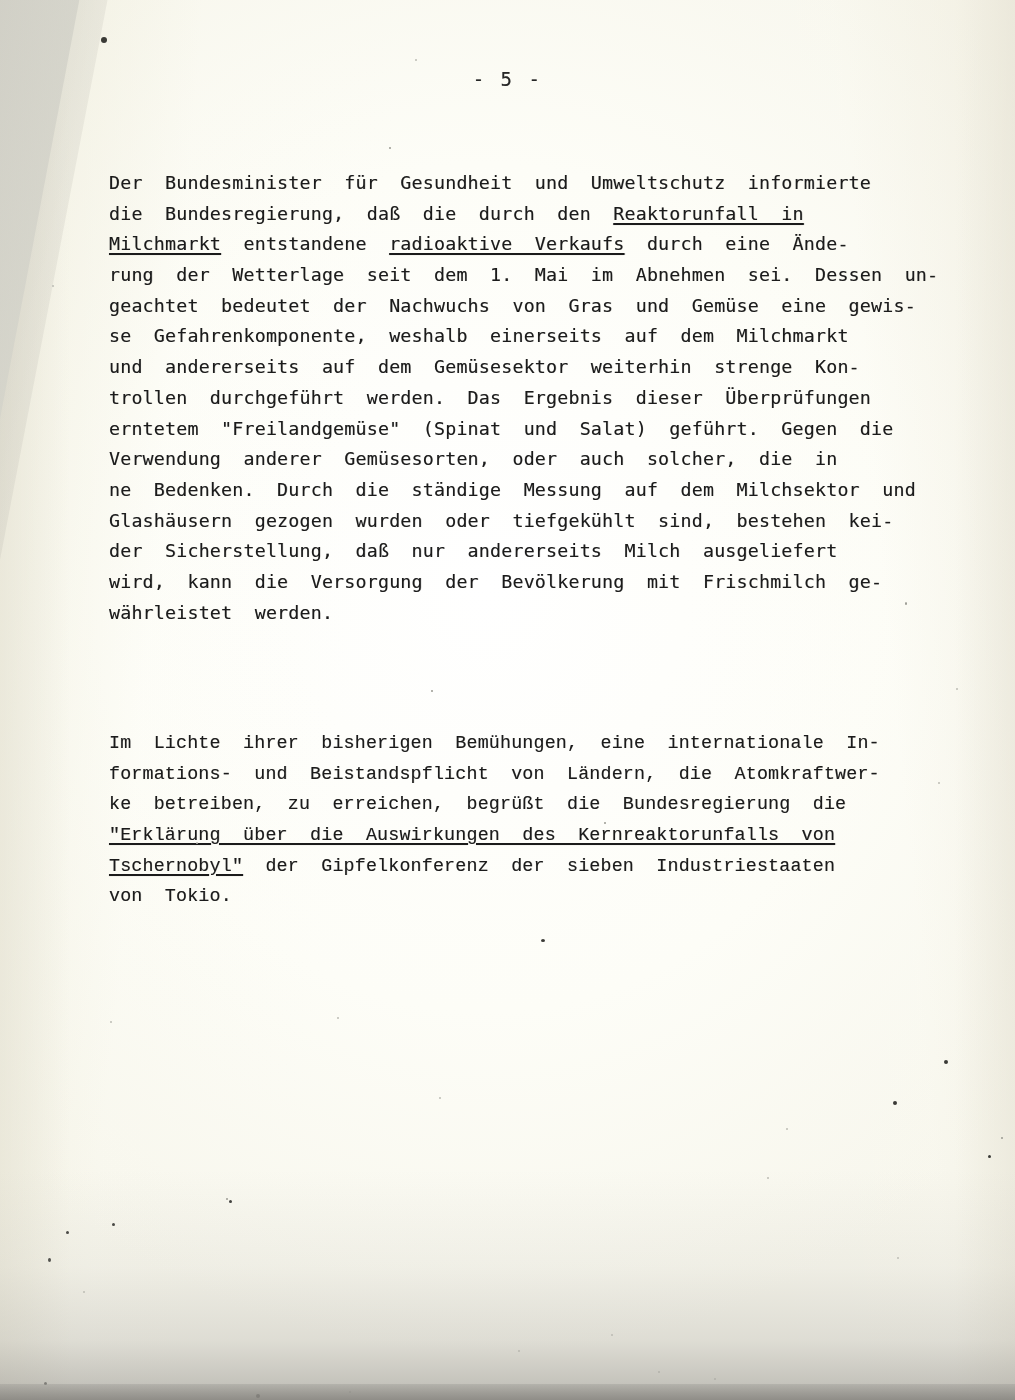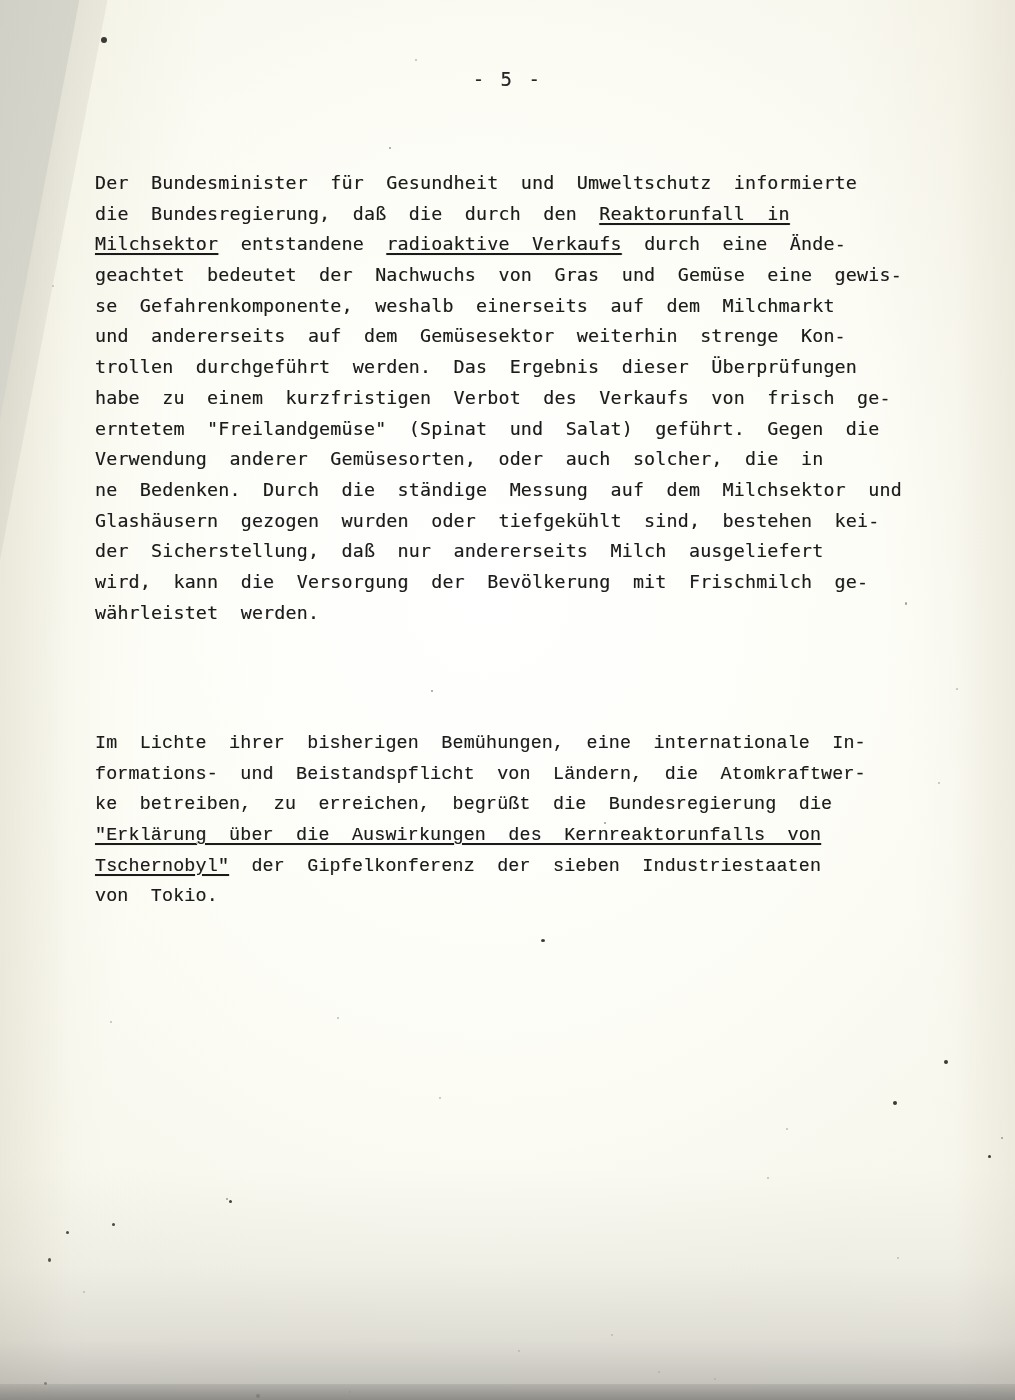--- a/index.html
+++ b/index.html
@@ -115,20 +115,21 @@
     color: #1b1b1b;
     letter-spacing: 0.2px;
   }
   #para-1 { top: 168px; }
   #para-2 { top: 728px; font-family: Liberation Mono, monospace; }
 
   .tline {
     white-space: pre;
     display: block;
     height: 30.7px;
+    margin-left: 14px;
   }
   .u { text-decoration: underline; text-underline-offset: 3px; text-decoration-thickness: 1.6px; }
 
   
   #para-1, #para-2, .page-number {
     text-shadow: 0.35px 0 0 rgba(30,30,30,0.32), -0.3px 0.3px 0 rgba(40,40,40,0.14);
   }
 
   
   .speck {
@@ -152,26 +153,26 @@
 
   <div class="corner-sheet"></div>
   <div class="corner-soft"></div>
   <div class="corner-fold-line"></div>
 
   <div class="page-number">- 5 -</div>
 
   <div class="text-block" id="para-1">
       <span class="tline"><span>Der  Bundesminister  für  Gesundheit  und  Umweltschutz  informierte</span></span>
       <span class="tline"><span>die  Bundesregierung,  daß  die  durch  den  </span><span class="u">Reaktorunfall  in</span></span>
-      <span class="tline"><span class="u">Milchsektor</span><span>  entstandene  </span><span class="u">radioaktive  Verkaufs</span><span>  durch  eine  Ände-</span></span>
+      <span class="tline"><span class="u">Milchmarkt</span><span>  entstandene  </span><span class="u">radioaktive  Verkaufs</span><span>  durch  eine  Ände-</span></span>
+      <span class="tline"><span>rung  der  Wetterlage  seit  dem  1.  Mai  im  Abnehmen  sei.  Dessen  un-</span></span>
       <span class="tline"><span>geachtet  bedeutet  der  Nachwuchs  von  Gras  und  Gemüse  eine  gewis-</span></span>
       <span class="tline"><span>se  Gefahrenkomponente,  weshalb  einerseits  auf  dem  Milchmarkt</span></span>
       <span class="tline"><span>und  andererseits  auf  dem  Gemüsesektor  weiterhin  strenge  Kon-</span></span>
       <span class="tline"><span>trollen  durchgeführt  werden.  Das  Ergebnis  dieser  Überprüfungen</span></span>
-      <span class="tline"><span>habe  zu  einem  kurzfristigen  Verbot  des  Verkaufs  von  frisch  ge-</span></span>
       <span class="tline"><span>erntetem  "Freilandgemüse"  (Spinat  und  Salat)  geführt.  Gegen  die</span></span>
       <span class="tline"><span>Verwendung  anderer  Gemüsesorten,  oder  auch  solcher,  die  in</span></span>
       <span class="tline"><span>ne  Bedenken.  Durch  die  ständige  Messung  auf  dem  Milchsektor  und</span></span>
       <span class="tline"><span>Glashäusern  gezogen  wurden  oder  tiefgekühlt  sind,  bestehen  kei-</span></span>
       <span class="tline"><span>der  Sicherstellung,  daß  nur  andererseits  Milch  ausgeliefert</span></span>
       <span class="tline"><span>wird,  kann  die  Versorgung  der  Bevölkerung  mit  Frischmilch  ge-</span></span>
       <span class="tline"><span>währleistet  werden.</span></span>
     </div>
   <div class="text-block" id="para-2">
       <span class="tline"><span>Im  Lichte  ihrer  bisherigen  Bemühungen,  eine  internationale  In-</span></span>

